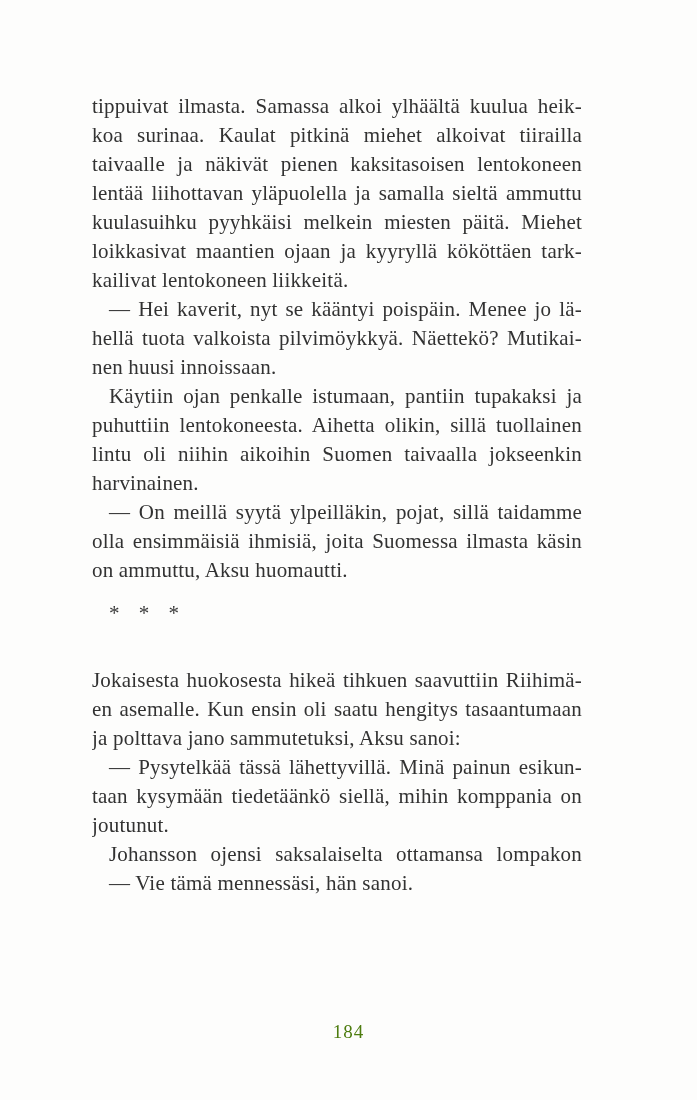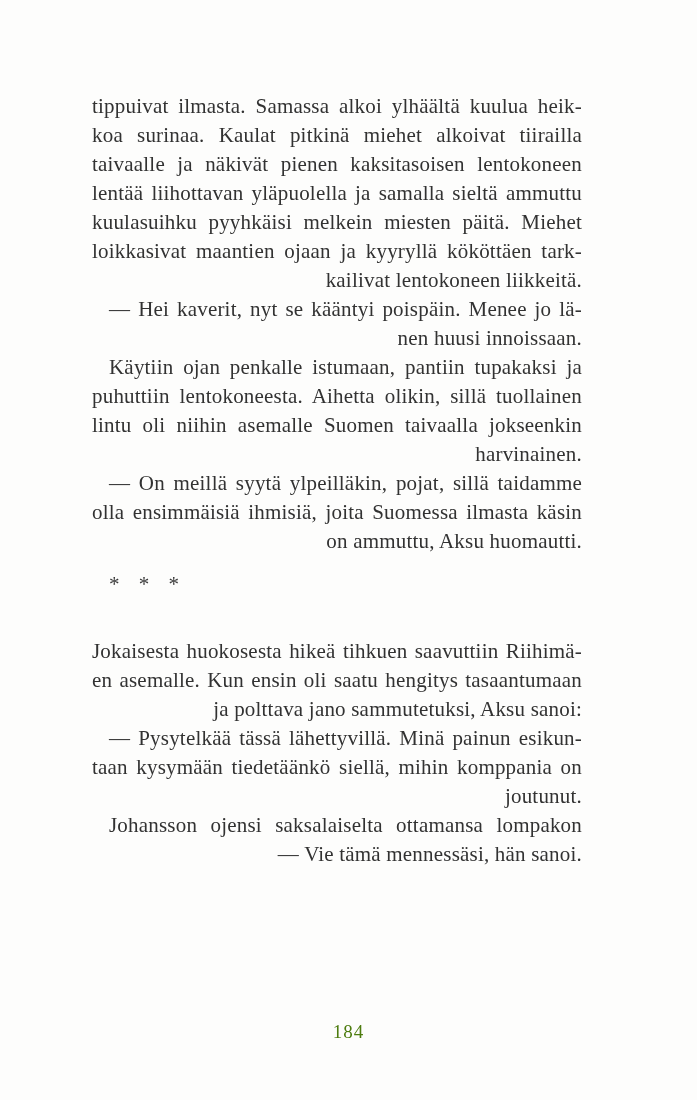--- a/index.html
+++ b/index.html
@@ -33,21 +33,21 @@
     line-height: 29px;
     overflow: hidden;
     letter-spacing: 0.2px;
   }
   
   .j {
     text-align: justify;
     text-align-last: justify;
   }
   
-  .last { text-align: right; }
+  .last { text-align: left; }
   
   .ind { padding-left: 17px; }
   .section-break {
     height: 29px;
     line-height: 29px;
     margin-top: 14px;
     margin-bottom: 38px;
     padding-left: 17px;
     letter-spacing: 7px;
     color: #3a3a3a;
@@ -77,28 +77,29 @@
       <div class="line j">koa surinaa. Kaulat pitkinä miehet alkoivat tiirailla</div>
       <div class="line j">taivaalle ja näkivät pienen kaksitasoisen lentokoneen</div>
       <div class="line j">lentää liihottavan yläpuolella ja samalla sieltä ammuttu</div>
       <div class="line j">kuulasuihku pyyhkäisi melkein miesten päitä. Miehet</div>
       <div class="line j">loikkasivat maantien ojaan ja kyyryllä kököttäen tark-</div>
       <div class="line last">kailivat lentokoneen liikkeitä.</div>
     </div>
 
     <div class="para">
       <div class="line j ind">— Hei kaverit, nyt se kääntyi poispäin. Menee jo lä-</div>
+      <div class="line j">hellä tuota valkoista pilvimöykkyä. Näettekö? Mutikai-</div>
       <div class="line last">nen huusi innoissaan.</div>
     </div>
 
 
     <div class="para">
       <div class="line j ind">Käytiin ojan penkalle istumaan, pantiin tupakaksi ja</div>
       <div class="line j">puhuttiin lentokoneesta. Aihetta olikin, sillä tuollainen</div>
-      <div class="line j">lintu oli niihin asemalle Suomen taivaalla jokseenkin</div>
+      <div class="line j">lintu oli niihin aikoihin Suomen taivaalla jokseenkin</div>
       <div class="line last">harvinainen.</div>
     </div>
 
     <div class="para">
       <div class="line j ind">— On meillä syytä ylpeilläkin, pojat, sillä taidamme</div>
       <div class="line j">olla ensimmäisiä ihmisiä, joita Suomessa ilmasta käsin</div>
       <div class="line last">on ammuttu, Aksu huomautti.</div>
     </div>
 
     <div class="section-break">* * *</div>

